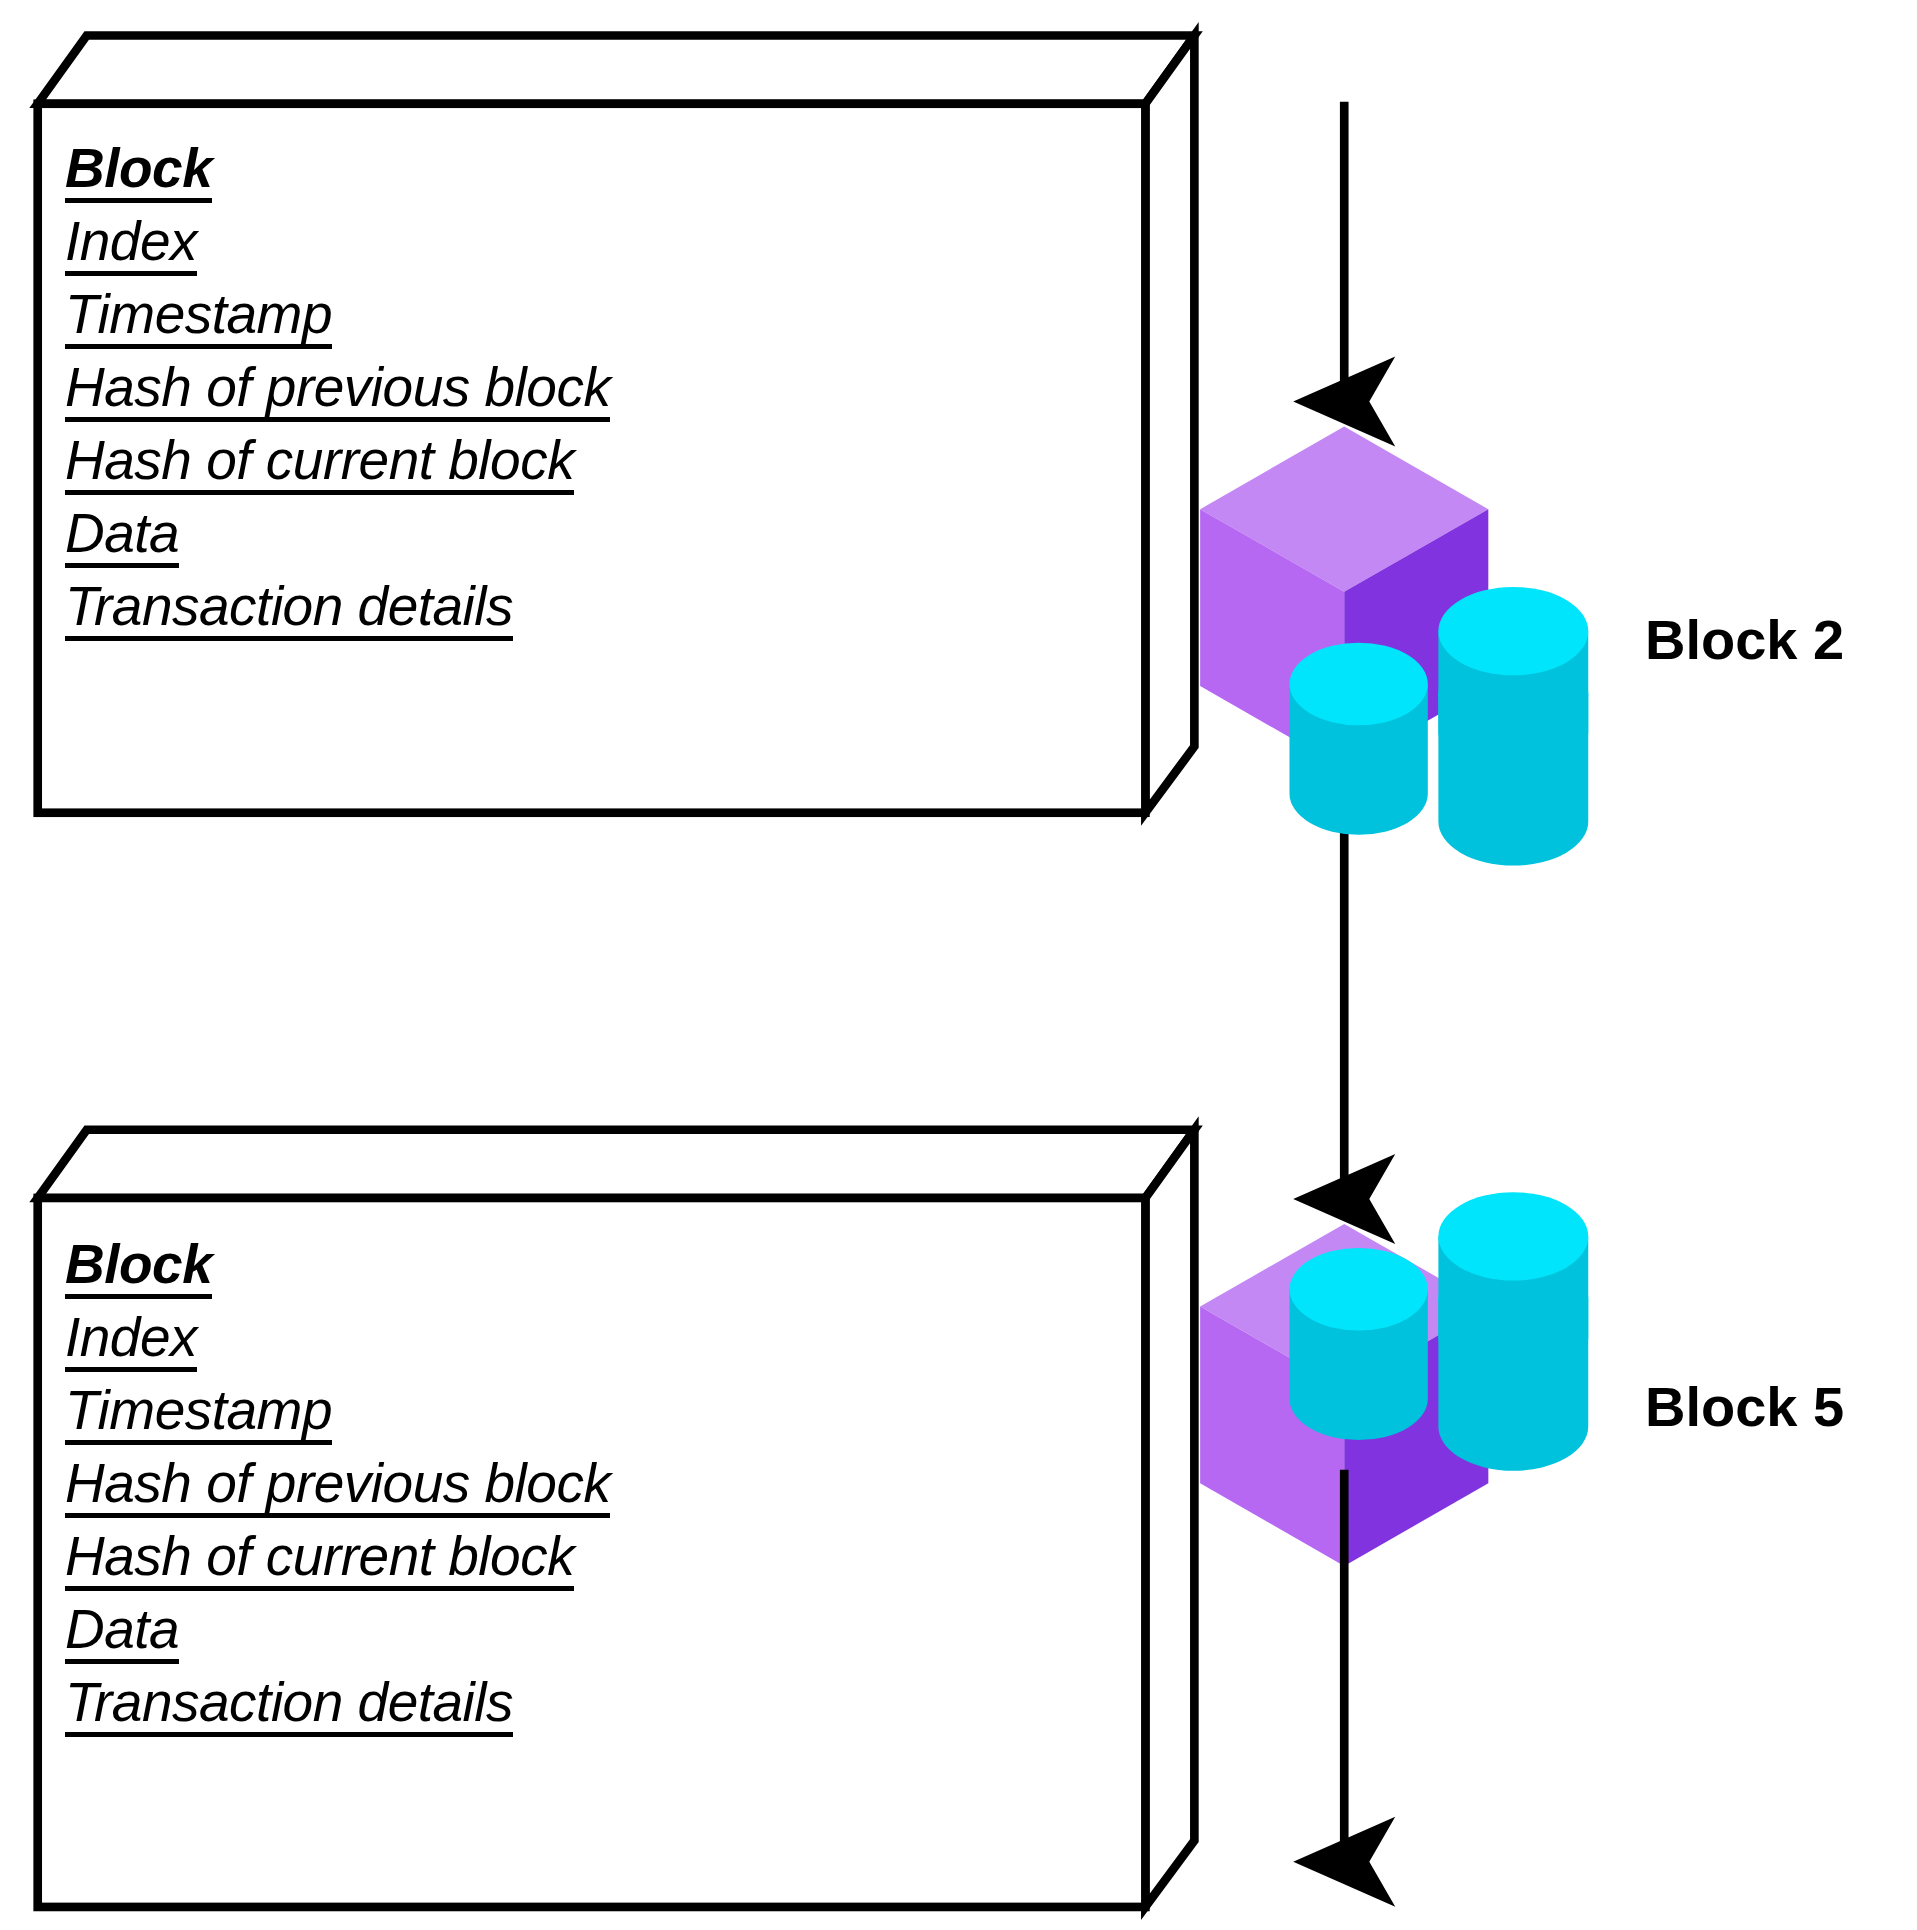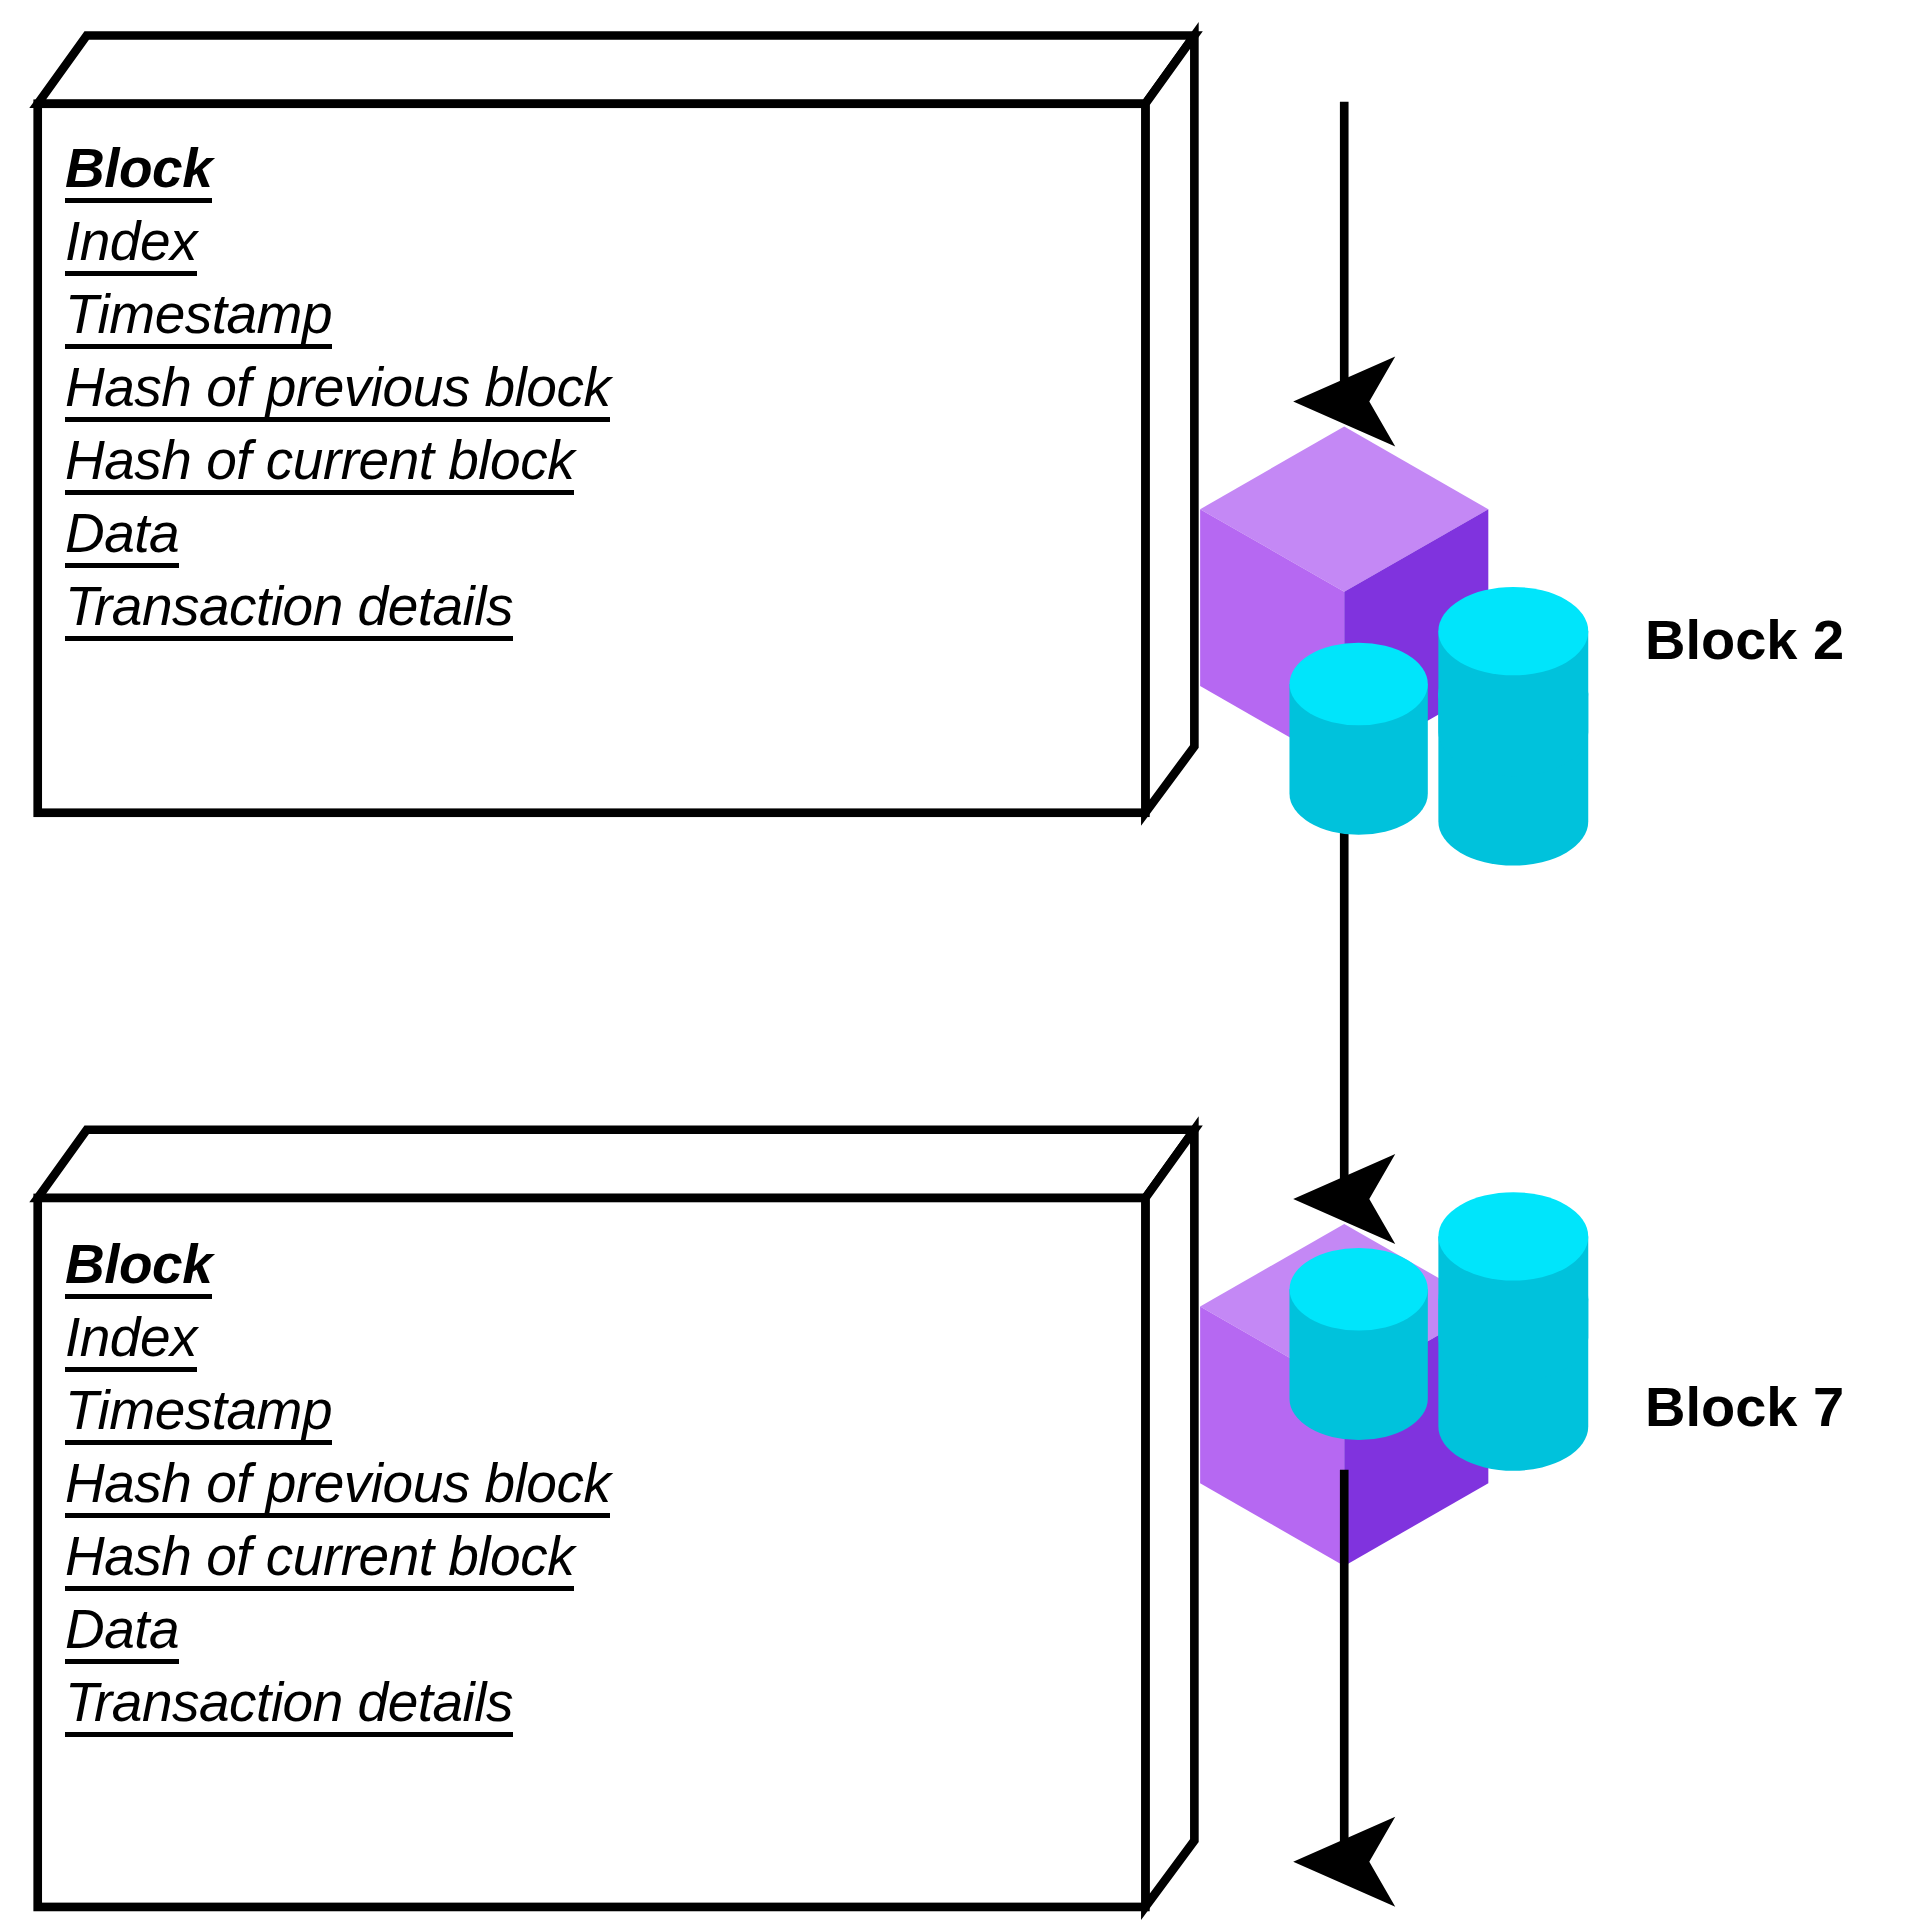--- a/index.html
+++ b/index.html
@@ -154,16 +154,16 @@
     <div class="row"><span>Index</span></div>
     <div class="row"><span>Timestamp</span></div>
     <div class="row"><span>Hash of previous block</span></div>
     <div class="row"><span>Hash of current block</span></div>
     <div class="row"><span>Data</span></div>
     <div class="row"><span>Transaction details</span></div>
   </div>
 
   <div class="sidelabel" style="left:1645px; top:607px;">Block 2</div>
 
-  <div class="sidelabel" style="left:1645px; top:1374px;">Block 7</div>
+  <div class="sidelabel" style="left:1645px; top:1374px;">Block 5</div>
 
 </div>
 
 
 </body></html>

